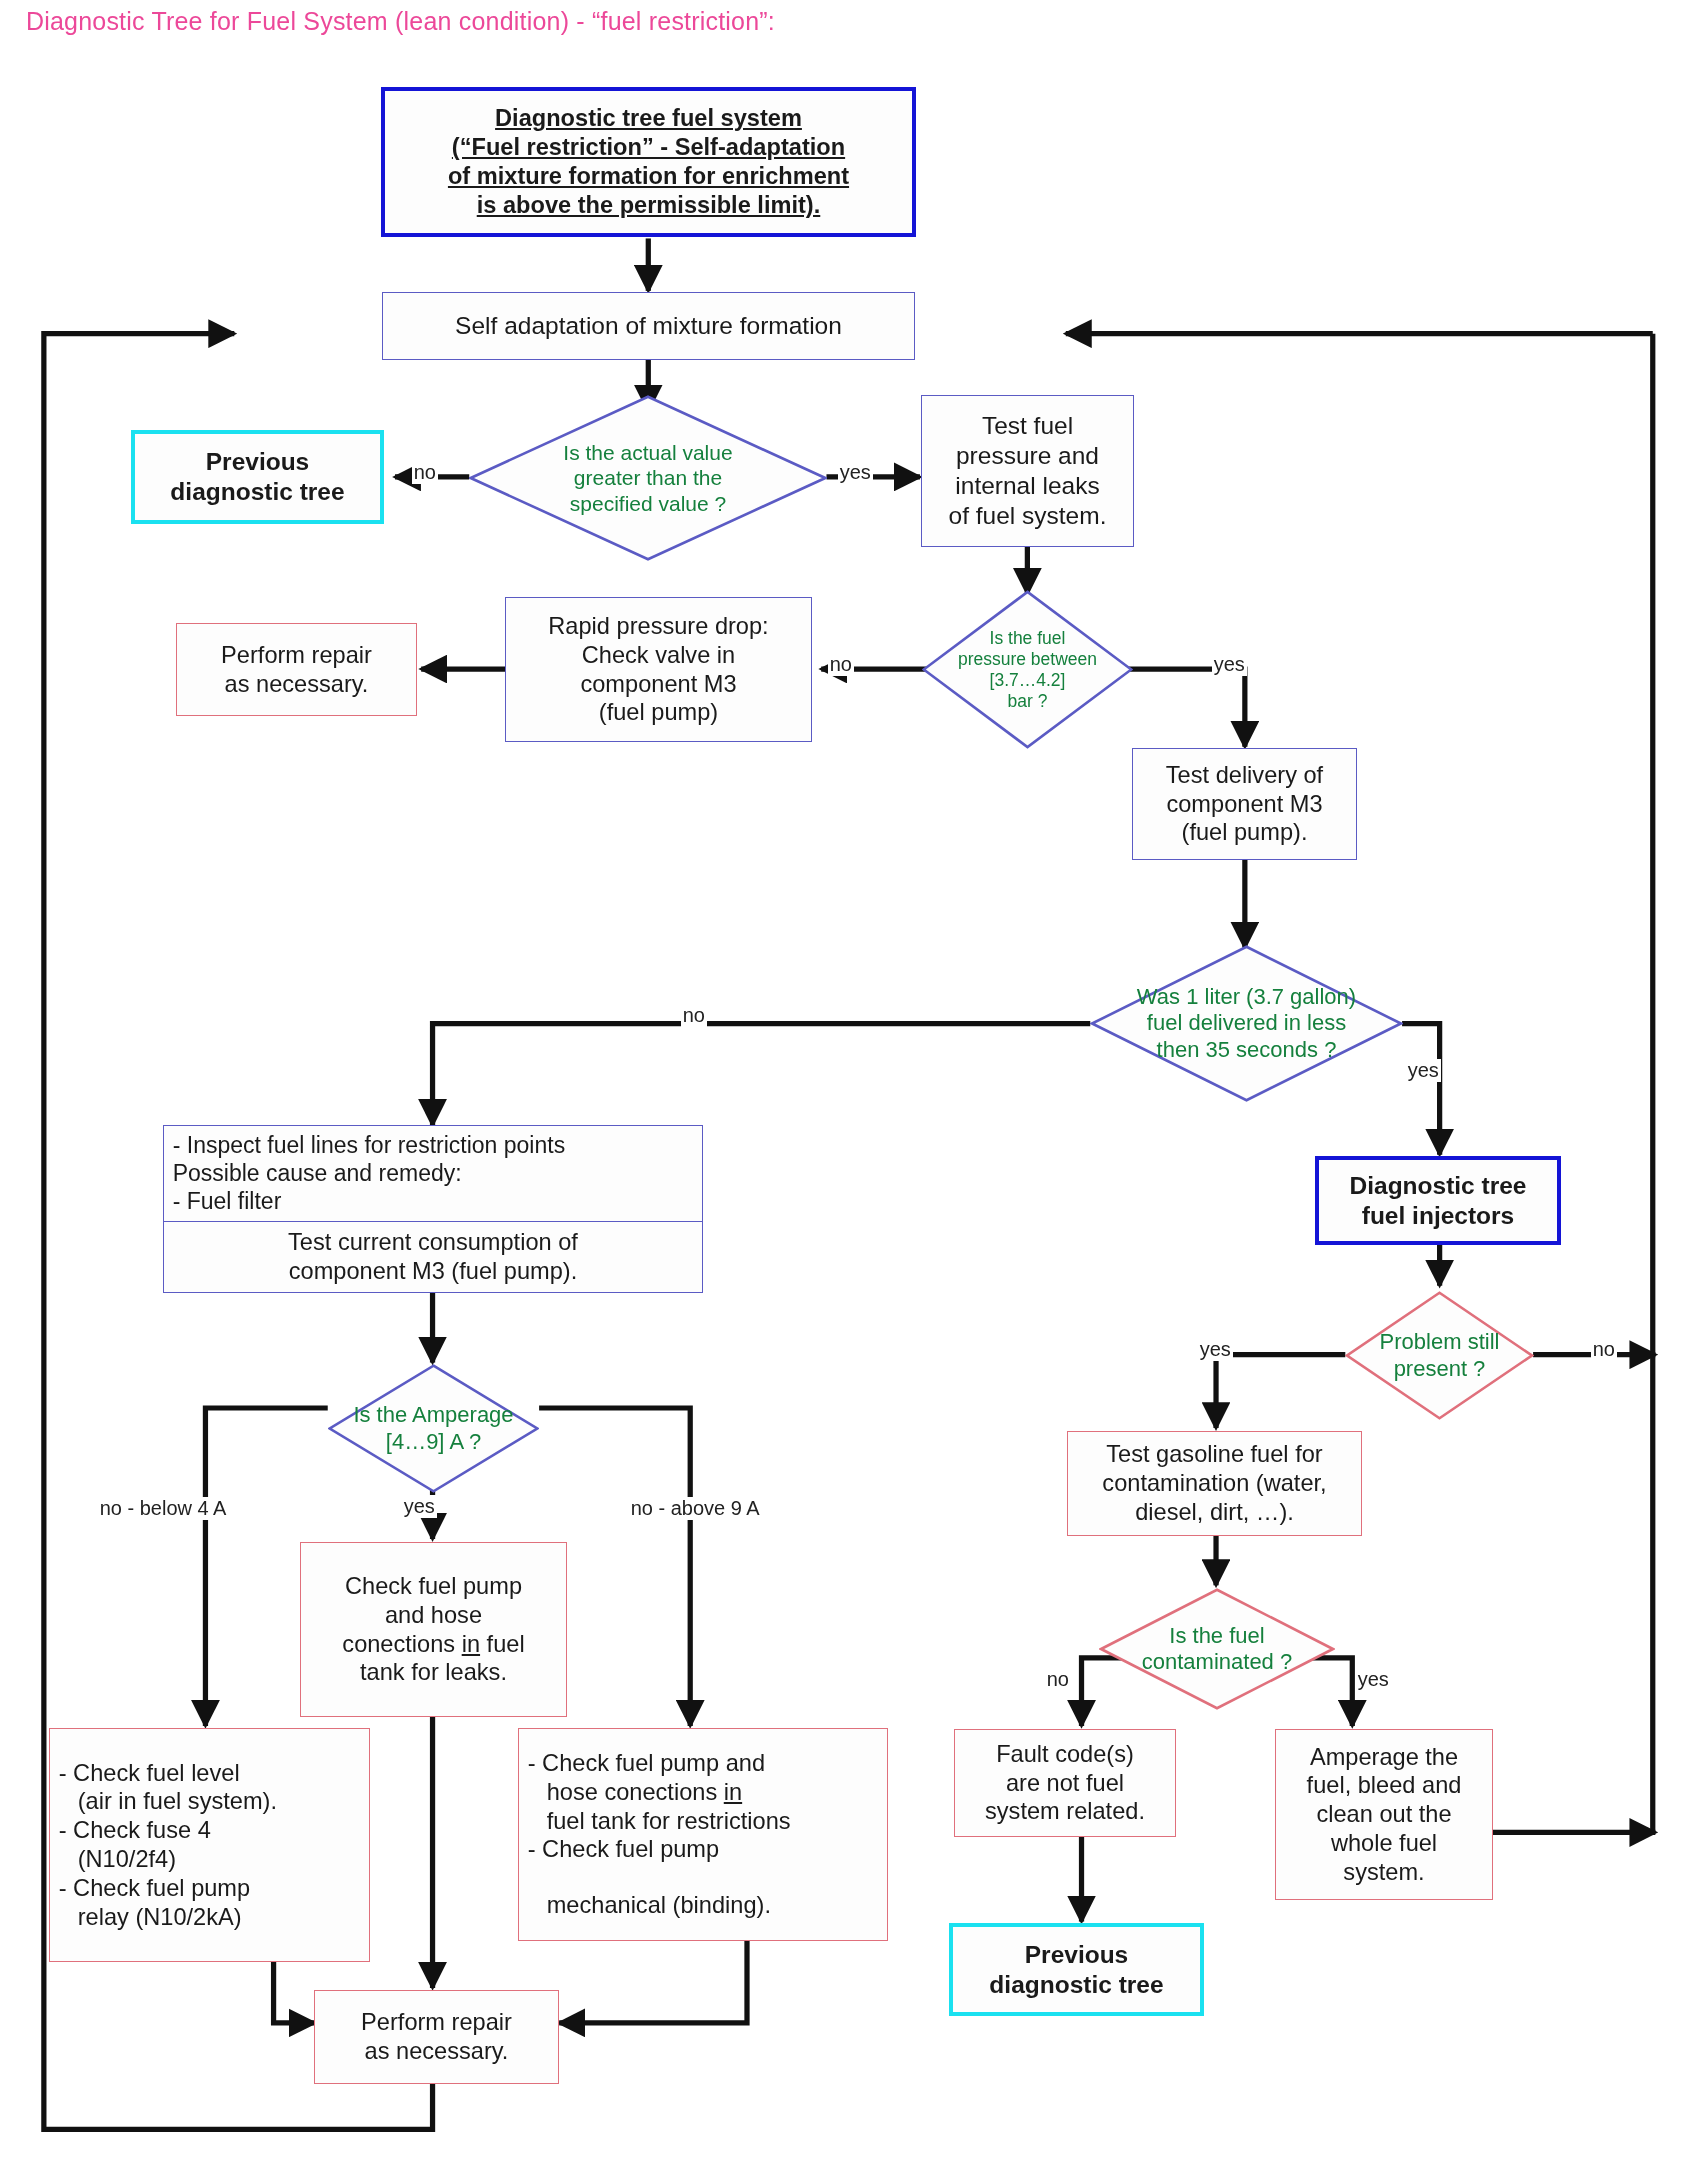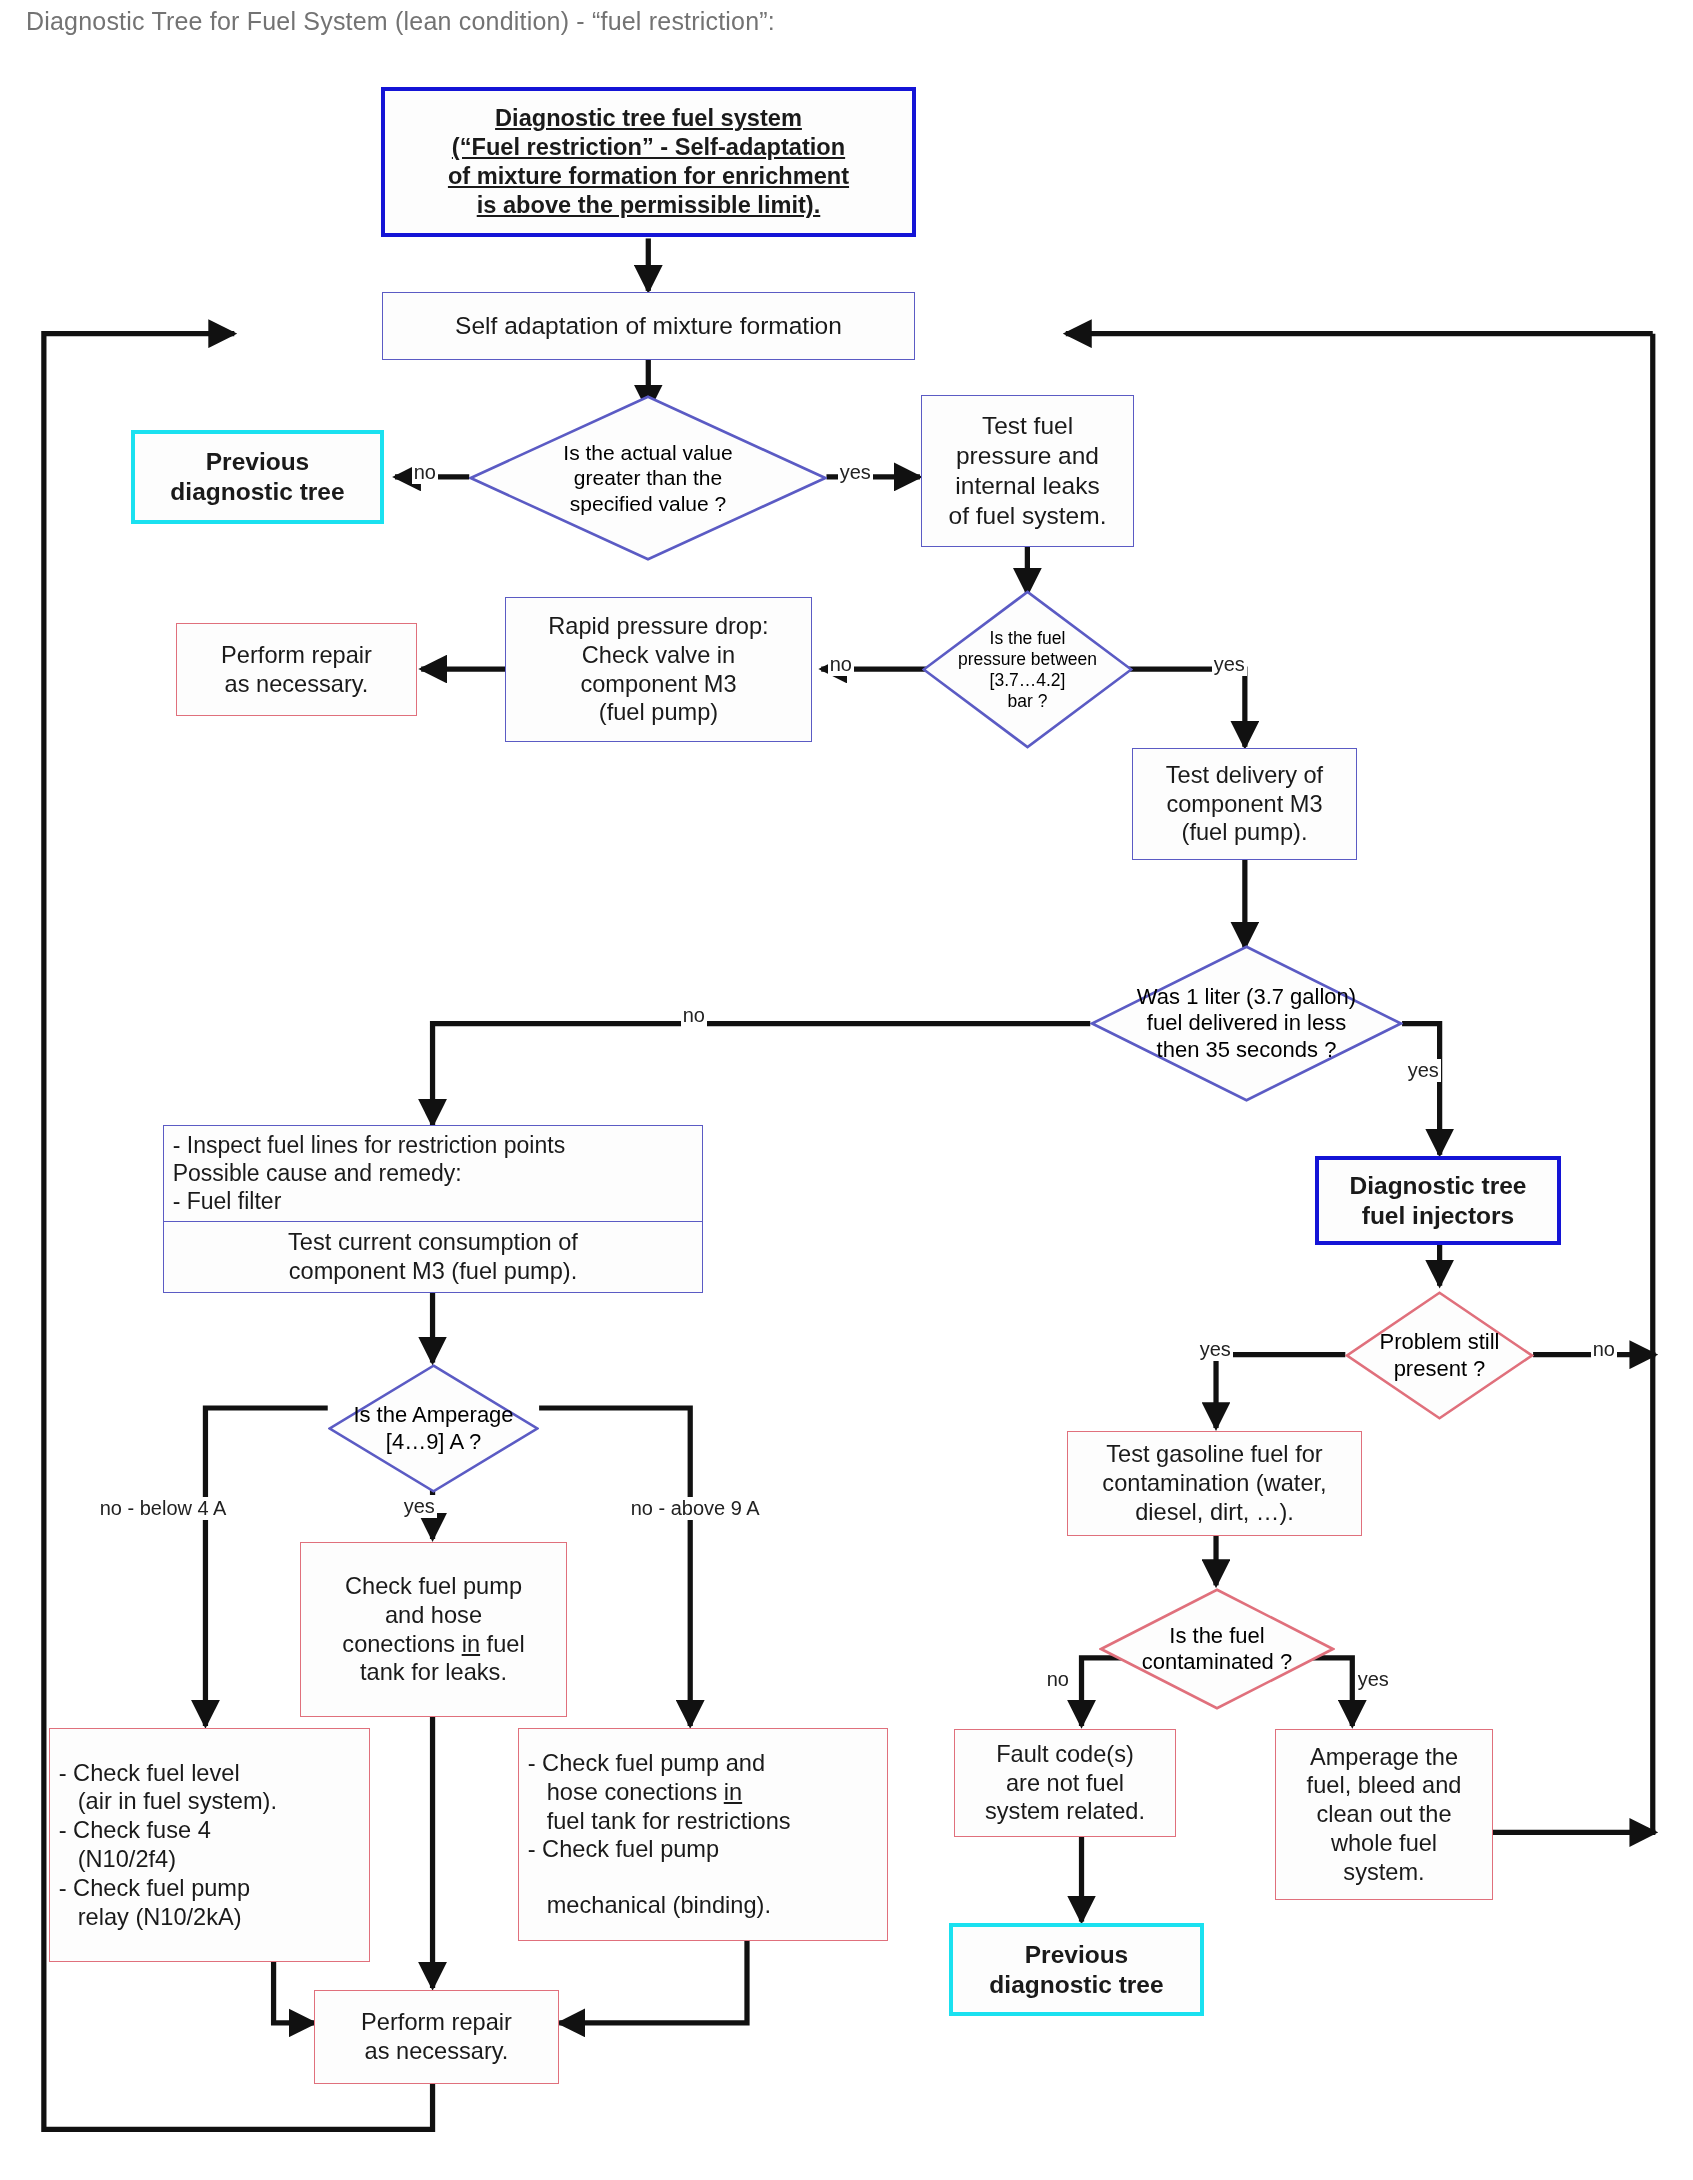--- a/index.html
+++ b/index.html
@@ -1,38 +1,38 @@
 <!DOCTYPE html>
 <html style="font-size:14px"><head>
 <meta charset="utf-8">
 <style>
   html,body{margin:0;padding:0;background:#ffffff;}
   body{width:1694px;height:2181px;position:relative;
        font-family:"Liberation Sans","DejaVu Sans",sans-serif;
        color:#1a1a1a;overflow:hidden;}
-  #page-title{position:absolute;left:26px;top:7px;font-size:25px;color:#737373;
+  #page-title{position:absolute;left:26px;top:7px;font-size:25px;color:#ec4899;
               letter-spacing:0.2px;white-space:nowrap;}
   svg#wires{position:absolute;left:0;top:0;width:1694px;height:2181px;pointer-events:none;}
   .node{position:absolute;box-sizing:border-box;background:#fdfdfd;
         display:flex;align-items:center;justify-content:center;
         text-align:center;line-height:1.22;}
   .node .txt{padding:1.7px 5.2px;width:100%;}
   
   .b-blue-thin{border:1.7px solid #5b5bc4;}
   .b-blue-thick{border:4.4px solid #1414d6;}
   .b-red{border:1.7px solid #e0707c;}
   .b-cyan{border:4.4px solid #1ae1f0;}
   .bold{font-weight:bold;}
   .left{text-align:left;}
   .fs20{font-size:17.5px;} .fs22{font-size:22px;} .fs24{font-size:21px;} .fs26{font-size:23px;} .fs27{font-size:23.6px;}
   .fs28{font-size:24.5px;}
   
   .diamond{position:absolute;display:flex;align-items:center;justify-content:center;
            text-align:center;}
-  .diamond .dlabel{position:relative;z-index:2;line-height:1.2;color:#000000;
+  .diamond .dlabel{position:relative;z-index:2;line-height:1.2;color:#15803d;
                    width:88%;}
   .diamond svg{position:absolute;left:0;top:0;}
   
   .elabel{position:absolute;font-size:20px;color:#222;background:#fff;
           padding:0 1.7px;white-space:nowrap;}
   .stack{display:flex;flex-direction:column;width:100%;height:100%;}
   .stack .cell{display:flex;align-items:center;justify-content:center;
                box-sizing:border-box;width:100%;}
   .divider{border-top:1.7px solid #5b5bc4;}
   u{text-decoration:underline;}

